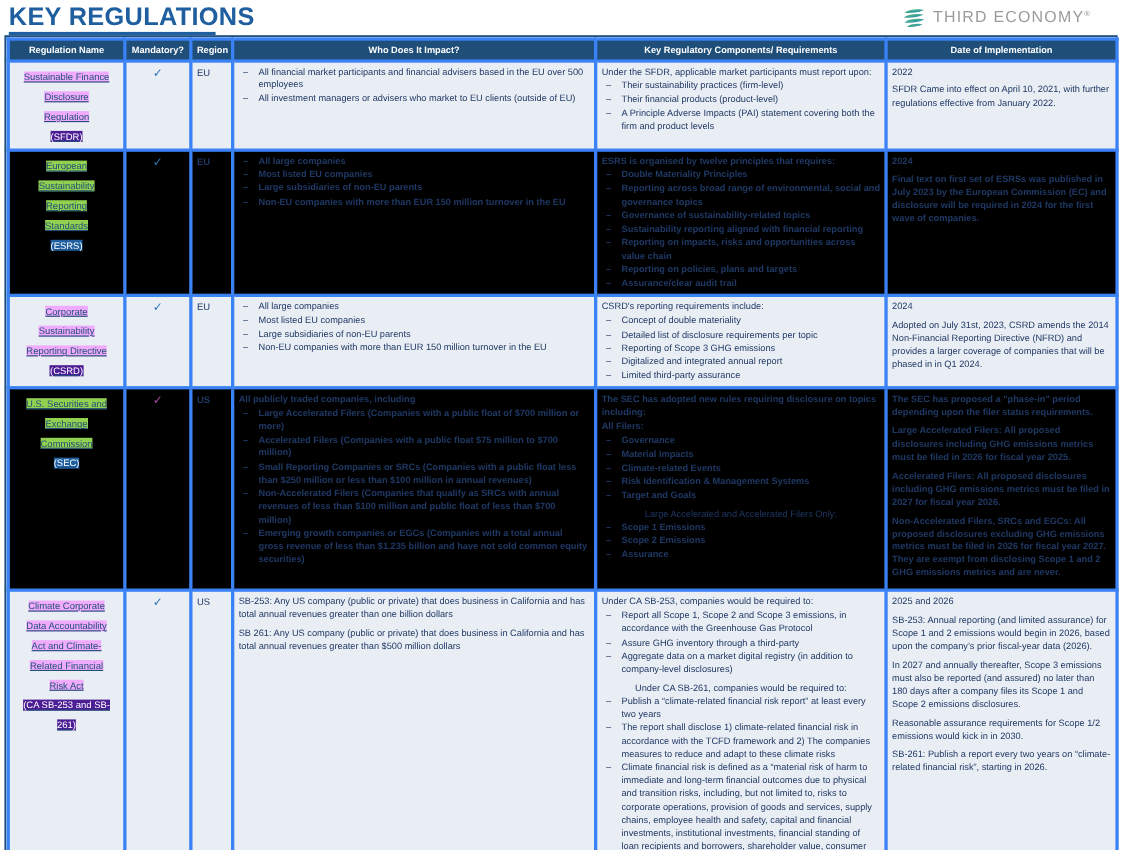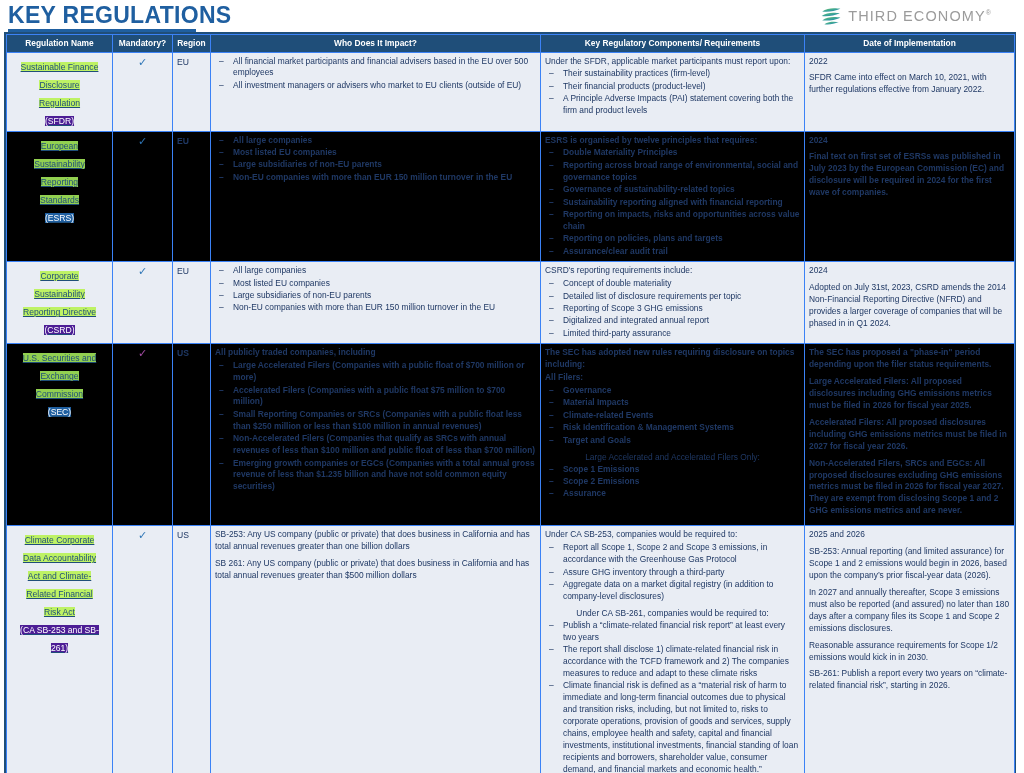--- a/index.html
+++ b/index.html
@@ -68,21 +68,21 @@
     width: 1012px;
     box-sizing: border-box;
   }
   table.reg {
     border-collapse: collapse;
     table-layout: fixed;
     width: 100%;
     background: #ffffff;
   }
   table.reg th, table.reg td {
-    border: 1px solid #3b82f6;
+    border: 3px solid #3b82f6;
     vertical-align: top;
     padding: 3px 4px;
   }
   thead th {
     background: #1f4e79;
     color: #ffffff;
     font-size: 8.4px;
     font-weight: bold;
     text-align: center;
     vertical-align: middle;
@@ -104,21 +104,21 @@
   
   .namecell { text-align: center; }
   .reglink {
     display: inline;
     font-size: 8.6px;
     line-height: 1.45;
     text-decoration: underline;
     color: #1f4e79;
   }
   .reglink .hl {
-    background: #bef264;
+    background: #f0abfc;
     color: #1f4e79;
   }
   .reglink .hl-blue {
     background: #4c1d95;
     color: #ffffff;
   }
 
   .mandcell { text-align: center; font-size: 11px; }
   .check      { color: #2e75b6; font-size: 11px; }
   .check-pur  { color: #a64ca6; font-size: 11px; }
@@ -218,21 +218,21 @@
           <td class="cell-text">
             <span class="lead">Under the SFDR, applicable market participants must report upon:</span>
             <ul class="dash">
               <li>Their sustainability practices (firm-level)</li>
               <li>Their financial products (product-level)</li>
               <li>A Principle Adverse Impacts (PAI) statement covering both the firm and product levels</li>
             </ul>
           </td>
           <td class="cell-text">
             <span class="para">2022</span>
-            <span class="para">SFDR Came into effect on March 10, 2021, with further regulations effective from January 2022.</span>
+            <span class="para">SFDR Came into effect on April 10, 2021, with further regulations effective from January 2022.</span>
           </td>
         </tr>
         <tr class="row-dark">
           <td class="namecell"><a class="reglink" href="#"><span class="hl">European</span><br><span class="hl">Sustainability</span><br><span class="hl">Reporting</span><br><span class="hl">Standards</span><br><span class="hl-blue">(ESRS)</span></a></td>
           <td class="mandcell"><span class="check">✓</span></td>
           <td class="regioncell bold">EU</td>
           <td class="cell-text bold">
             <ul class="dash">
               <li class="bold">All large companies</li>
               <li class="bold">Most listed EU companies</li>

